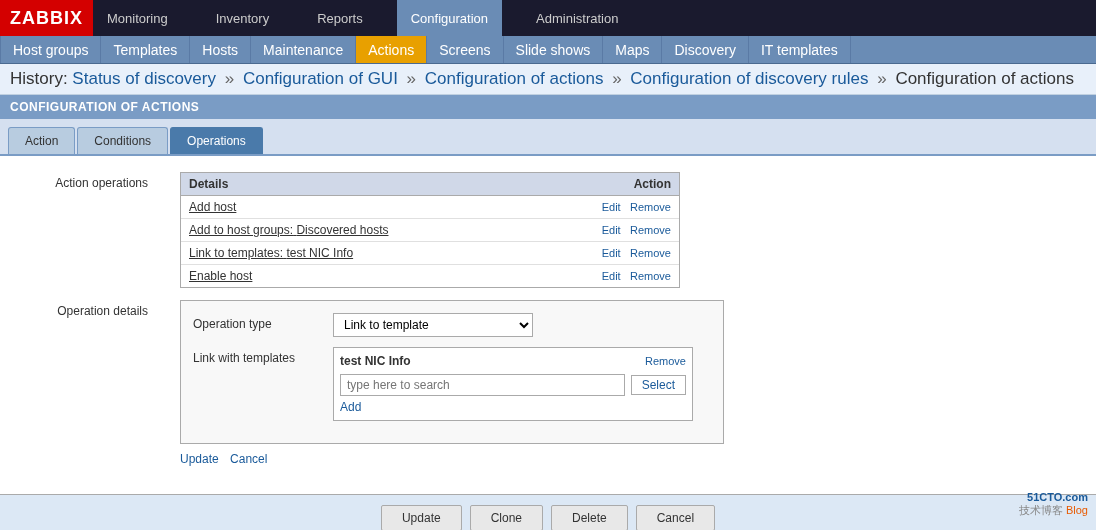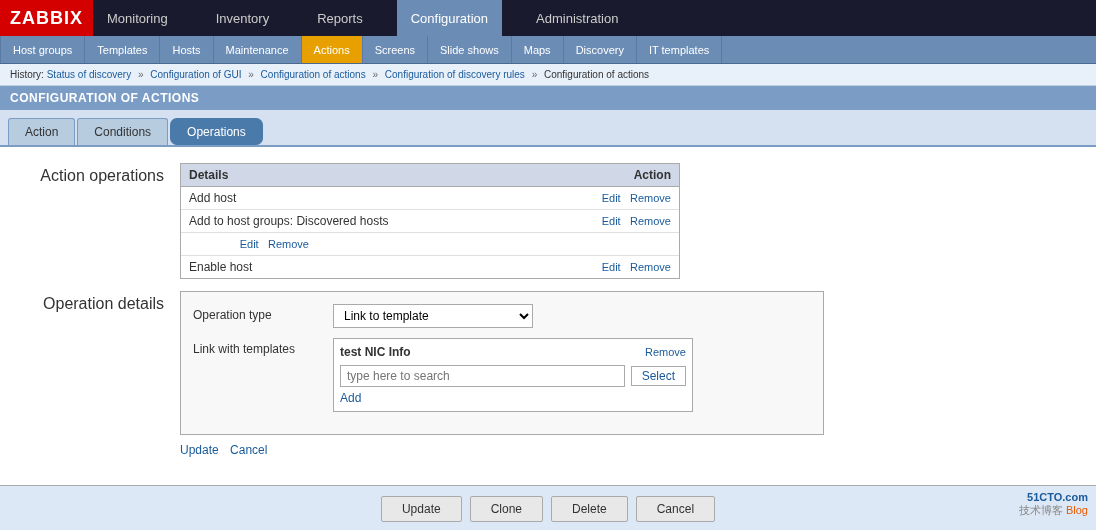--- a/index.html
+++ b/index.html
@@ -50,35 +50,35 @@
       align-items: stretch;
       height: 28px;
       border-bottom: 1px solid #4a6a90;
     }
     .second-nav-item {
       color: #fff;
       padding: 0 12px;
       display: flex;
       align-items: center;
       cursor: pointer;
-      font-size: 11px;
+      font-size: 14px;
       text-decoration: none;
       border-right: 1px solid #5a7aa5;
     }
     .second-nav-item:first-child { border-left: 1px solid #5a7aa5; }
     .second-nav-item.active {
       background: #e8a000;
       color: white;
     }
 
     
     #breadcrumb {
       background: #e8f0fa;
       padding: 5px 10px;
-      font-size: 10px;
+      font-size: 17px;
       color: #333;
       border-bottom: 1px solid #c0d0e0;
     }
     #breadcrumb a { color: #1a5a9a; text-decoration: none; }
     #breadcrumb .sep { margin: 0 4px; color: #666; }
 
     
     #section-title {
       background: #7a9cc5;
       color: white;
@@ -104,21 +104,20 @@
       cursor: pointer;
       font-size: 12px;
       color: #333;
       margin-right: 2px;
       border-radius: 3px 3px 0 0;
     }
     .tab-item.active {
       background: #4a7aaa;
       color: white;
       border-color: #4a7aaa;
-      border-radius: 7px;
     }
 
     
     #main-content {
       background: white;
       padding: 16px 20px;
       min-height: 300px;
     }
 
     
@@ -127,24 +126,24 @@
     }
     .form-row {
       display: flex;
       margin-bottom: 12px;
       align-items: flex-start;
     }
     .form-label {
       width: 160px;
       min-width: 160px;
       text-align: right;
-      padding-right: 16px;
+      padding-right: 32px;
       padding-top: 4px;
       color: #333;
-      font-size: 16px;
+      font-size: 12px;
     }
     .form-field {
       flex: 1;
     }
 
     
     .ops-table {
       border: 1px solid #aaa;
       background: white;
       width: 500px;
@@ -160,36 +159,36 @@
     .ops-col-details { flex: 1; }
     .ops-col-action { width: 120px; text-align: right; }
     .ops-table-row {
       display: flex;
       padding: 4px 8px;
       border-bottom: 1px solid #e0e0e0;
       font-size: 12px;
       align-items: center;
     }
     .ops-table-row:last-child { border-bottom: none; justify-content: flex-end; }
-    .ops-row-details { flex: 1; font-weight: bold; }
+    .ops-row-details { flex: 1; font-weight: bold; text-decoration: underline; }
     .ops-row-details span { font-weight: normal; }
     .ops-row-actions { width: 120px; text-align: right; }
     .ops-row-actions a {
       color: #1a5a9a;
       text-decoration: none;
       margin-left: 6px;
       font-size: 11px;
     }
 
     
     .op-details-box {
       border: 1px solid #aaa;
       background: #f8f8f8;
       padding: 12px;
-      width: 644px;
+      width: 544px;
     }
     .op-detail-row {
       display: flex;
       margin-bottom: 10px;
       align-items: flex-start;
     }
     .op-detail-label {
       width: 140px;
       min-width: 140px;
       font-size: 12px;
@@ -378,20 +377,24 @@
               <span>Add to host groups:</span>
               <span>Discovered hosts</span>
             </div>
             <div class="ops-row-actions">
               <a href="#">Edit</a>
               <a href="#">Remove</a>
             </div>
           </div>
 
           <div class="ops-table-row">
+            <div class="ops-row-details">
+              <span>Link to templates:</span>
+              <span>test NIC Info</span>
+            </div>
             <div class="ops-row-actions">
               <a href="#">Edit</a>
               <a href="#">Remove</a>
             </div>
           </div>
 
           <div class="ops-table-row">
             <div class="ops-row-details">
               <span>Enable host</span>
             </div>

